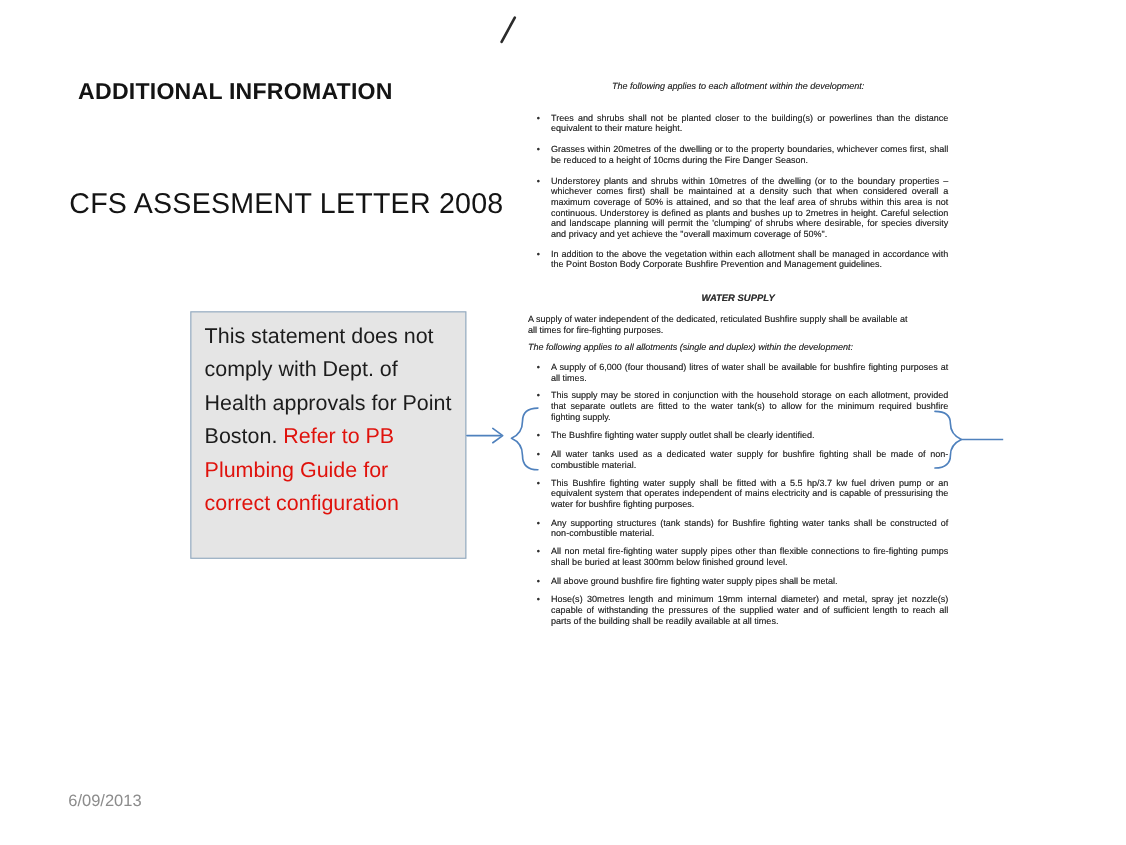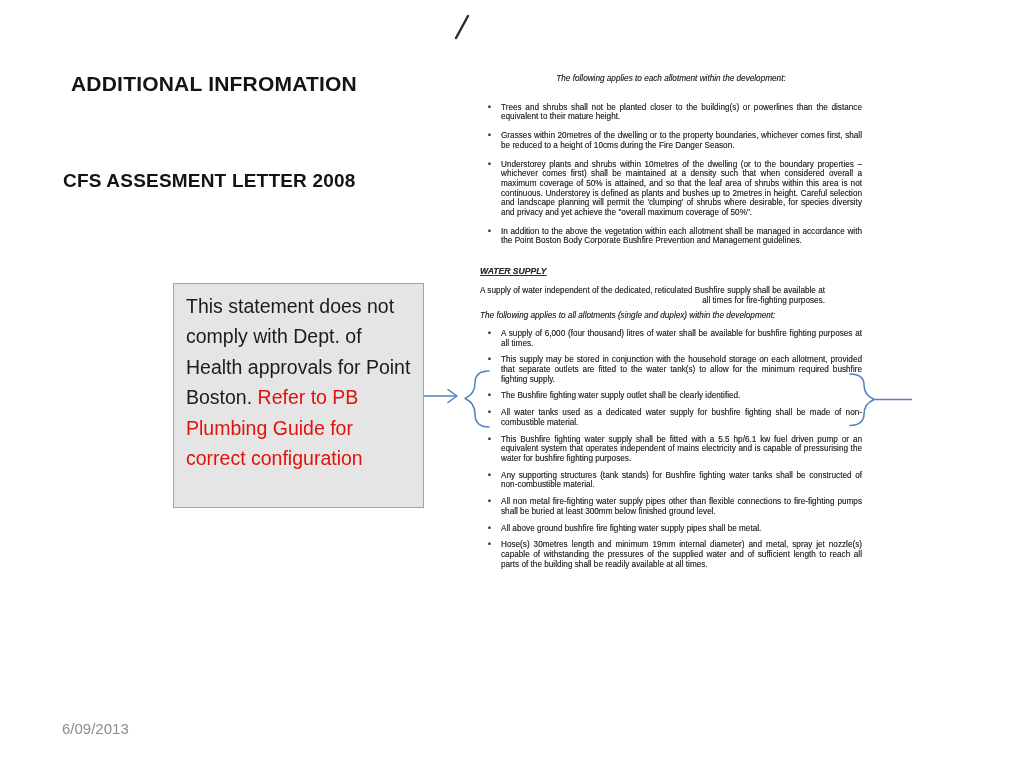--- a/index.html
+++ b/index.html
@@ -7,21 +7,21 @@
     position:relative;width:912px;height:768px;background:#ffffff;
     overflow:hidden;font-family:"Liberation Sans",sans-serif;
   }
   
   .slide-title{
     position:absolute;left:71px;top:72px;
     font-size:21px;font-weight:bold;color:#141414;letter-spacing:.2px;
   }
   .slide-subtitle{
     position:absolute;left:63px;top:170px;
-    font-size:19px;font-weight:bold;color:#141414;letter-spacing:.2px;
+    font-size:26px;font-weight:normal;color:#141414;letter-spacing:.2px;
   }
   
   .callout{
     position:absolute;left:173px;top:283px;width:251px;height:225px;
     box-sizing:border-box;border:1.6px solid #8fa8bf;background:#e5e5e5;
     padding:7px 8px 7px 12px;
     font-size:19.5px;line-height:30.4px;color:#1c1c1c;
   }
   .callout .red{color:#e0120c;}
   
@@ -31,24 +31,24 @@
     text-align:justify;
     text-shadow:0 0 .6px rgba(45,45,45,.65);
     filter:blur(.2px);
   }
   .doc .intro{font-style:italic;text-align:center;margin:0 0 19px 0;}
   .doc ul{list-style:none;margin:0;padding:0;}
   .doc li{position:relative;padding-left:21px;margin-bottom:9px;}
   .doc li::before{content:"\2022";position:absolute;left:8px;top:0;}
   .doc ul.ws li{margin-bottom:7px;}
   .doc .ws-heading{
-    font-style:italic;font-weight:bold;text-decoration:underline;
-    font-size:8.6px;margin:21px 0 9px 0;text-align:left;
+    font-style:italic;font-weight:bold;
+    font-size:8.6px;margin:21px 0 9px 0;text-align:center;
   }
-  .doc .ws-para{margin:0 0 6px 0;text-align:right;width:345px;}
+  .doc .ws-para{margin:0 0 6px 0;text-align:left;width:345px;}
   .doc .intro2{font-style:italic;text-align:left;margin:0 0 8px 0;}
   
   .overlay{position:absolute;left:0;top:0;pointer-events:none;}
   
   .footer-date{position:absolute;left:62px;top:720px;font-size:15px;color:#8c8c8c;}
   .footer-page{position:absolute;left:945px;top:720px;font-size:15px;color:#000000;}
 </style>
 </head>
 <body>
 
@@ -70,21 +70,21 @@
       <li>In addition to the above the vegetation within each allotment shall be managed in accordance with the Point Boston Body Corporate Bushfire Prevention and Management guidelines.</li>
     </ul>
     <p class="ws-heading">WATER SUPPLY</p>
     <p class="ws-para">A supply of water independent of the dedicated, reticulated Bushfire supply shall be available at all times for fire-fighting purposes.</p>
     <p class="intro2">The following applies to all allotments (single and duplex) within the development:</p>
     <ul class="ws">
       <li>A supply of 6,000 (four thousand) litres of water shall be available for bushfire fighting purposes at all times.</li>
       <li>This supply may be stored in conjunction with the household storage on each allotment, provided that separate outlets are fitted to the water tank(s) to allow for the minimum required bushfire fighting supply.</li>
       <li>The Bushfire fighting water supply outlet shall be clearly identified.</li>
       <li>All water tanks used as a dedicated water supply for bushfire fighting shall be made of non-combustible material.</li>
-      <li>This Bushfire fighting water supply shall be fitted with a 5.5 hp/6.1 kw fuel driven pump or an equivalent system that operates independent of mains electricity and is capable of pressurising the water for bushfire fighting purposes.</li>
+      <li>This Bushfire fighting water supply shall be fitted with a 5.5 hp/3.7 kw fuel driven pump or an equivalent system that operates independent of mains electricity and is capable of pressurising the water for bushfire fighting purposes.</li>
       <li>Any supporting structures (tank stands) for Bushfire fighting water tanks shall be constructed of non-combustible material.</li>
       <li>All non metal fire-fighting water supply pipes other than flexible connections to fire-fighting pumps shall be buried at least 300mm below finished ground level.</li>
       <li>All above ground bushfire fire fighting water supply pipes shall be metal.</li>
       <li>Hose(s) 30metres length and minimum 19mm internal diameter) and metal, spray jet nozzle(s) capable of withstanding the pressures of the supplied water and of sufficient length to reach all parts of the building shall be readily available at all times.</li>
     </ul>
   </div>
 
   <svg class="overlay" width="1024" height="768" viewBox="0 0 1024 768">
     <line x1="468" y1="16" x2="456" y2="38" stroke="#2b2b2b" stroke-width="2.4" stroke-linecap="round"></line>
     <g stroke="#4f81bd" stroke-width="1.5" fill="none" stroke-linecap="round" stroke-linejoin="round">

